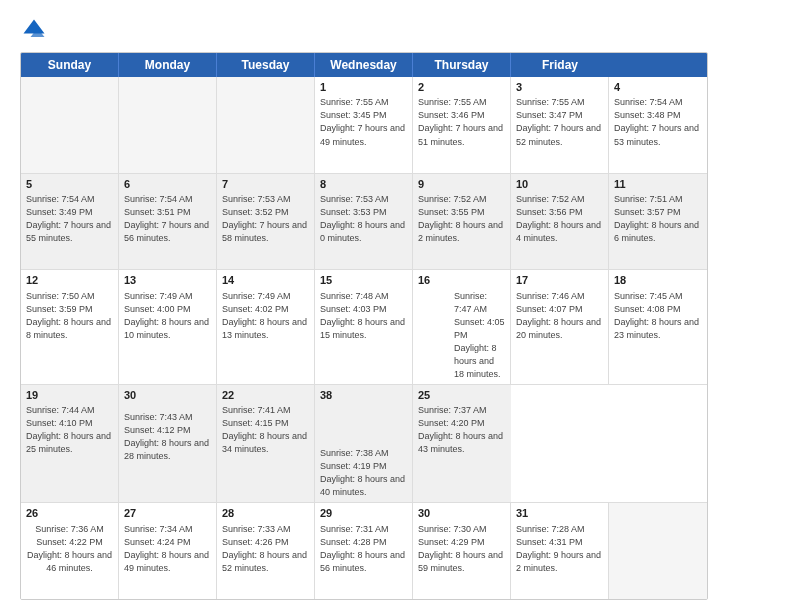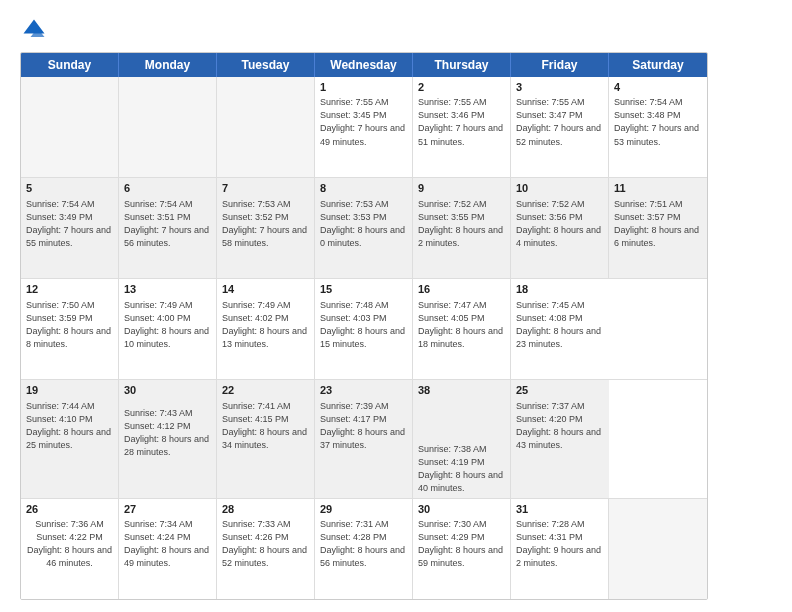--- a/index.html
+++ b/index.html
@@ -144,21 +144,20 @@
   </div>
 
   <div class="calendar">
     <div class="cal-header">
     <div class="cal-header-cell">Sunday</div>
         <div class="cal-header-cell">Monday</div>
         <div class="cal-header-cell">Tuesday</div>
         <div class="cal-header-cell">Wednesday</div>
         <div class="cal-header-cell">Thursday</div>
         <div class="cal-header-cell">Friday</div>
-        <div class="cal-header-cell">Saturday</div>
       </div>
     <div class="cal-body">
     <div class="cal-row">
           <div class="cal-cell empty"></div>
           <div class="cal-cell empty"></div>
           <div class="cal-cell empty"></div>
           <div class="cal-cell">
             <span class="day-num">1</span>
             <div class="info" style="white-space: pre-line;">Sunrise: 7:55 AM
 Sunset: 3:45 PM
@@ -247,23 +246,29 @@
 Daylight: 8 hours and 13 minutes.</div>
           </div>
           <div class="cal-cell">
             <span class="day-num">15</span>
             <div class="info" style="white-space: pre-line;">Sunrise: 7:48 AM
 Sunset: 4:03 PM
 Daylight: 8 hours and 15 minutes.</div>
           </div>
           <div class="cal-cell">
             <span class="day-num">16</span>
-            <div class="info" style="white-space: pre-line;">Sunrise: 7:47 AM
+            <div class="info" style="white-space: pre-line; margin-left: 36px;">Sunrise: 7:47 AM
 Sunset: 4:05 PM
 Daylight: 8 hours and 18 minutes.</div>
+          </div>
+          <div class="cal-cell">
+            <span class="day-num">17</span>
+            <div class="info" style="white-space: pre-line;">Sunrise: 7:46 AM
+Sunset: 4:07 PM
+Daylight: 8 hours and 20 minutes.</div>
           </div>
           <div class="cal-cell">
             <span class="day-num">18</span>
             <div class="info" style="white-space: pre-line;">Sunrise: 7:45 AM
 Sunset: 4:08 PM
 Daylight: 8 hours and 23 minutes.</div>
           </div>
         </div>
         <div class="cal-row row-shaded">
           <div class="cal-cell">
@@ -276,26 +281,20 @@
             <span class="day-num">30</span>
             <div class="info" style="white-space: pre-line; margin-top: 8px;">Sunrise: 7:43 AM
 Sunset: 4:12 PM
 Daylight: 8 hours and 28 minutes.</div>
           </div>
           <div class="cal-cell">
             <span class="day-num">22</span>
             <div class="info" style="white-space: pre-line;">Sunrise: 7:41 AM
 Sunset: 4:15 PM
 Daylight: 8 hours and 34 minutes.</div>
-          </div>
-          <div class="cal-cell">
-            <span class="day-num">23</span>
-            <div class="info" style="white-space: pre-line;">Sunrise: 7:39 AM
-Sunset: 4:17 PM
-Daylight: 8 hours and 37 minutes.</div>
           </div>
           <div class="cal-cell">
             <span class="day-num">38</span>
             <div class="info" style="white-space: pre-line; margin-top: 44px;">Sunrise: 7:38 AM
 Sunset: 4:19 PM
 Daylight: 8 hours and 40 minutes.</div>
           </div>
           <div class="cal-cell">
             <span class="day-num">25</span>
             <div class="info" style="white-space: pre-line;">Sunrise: 7:37 AM

